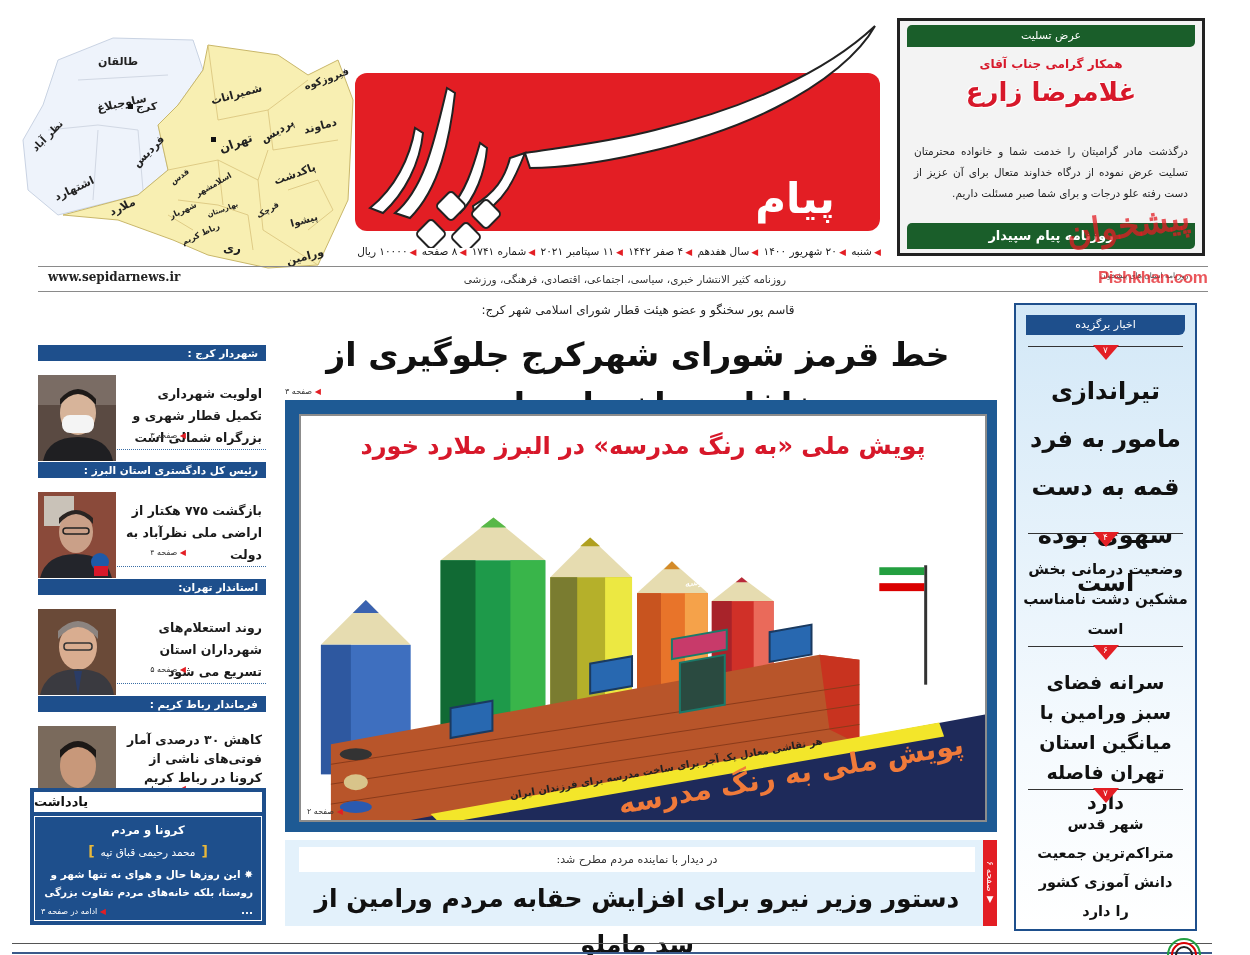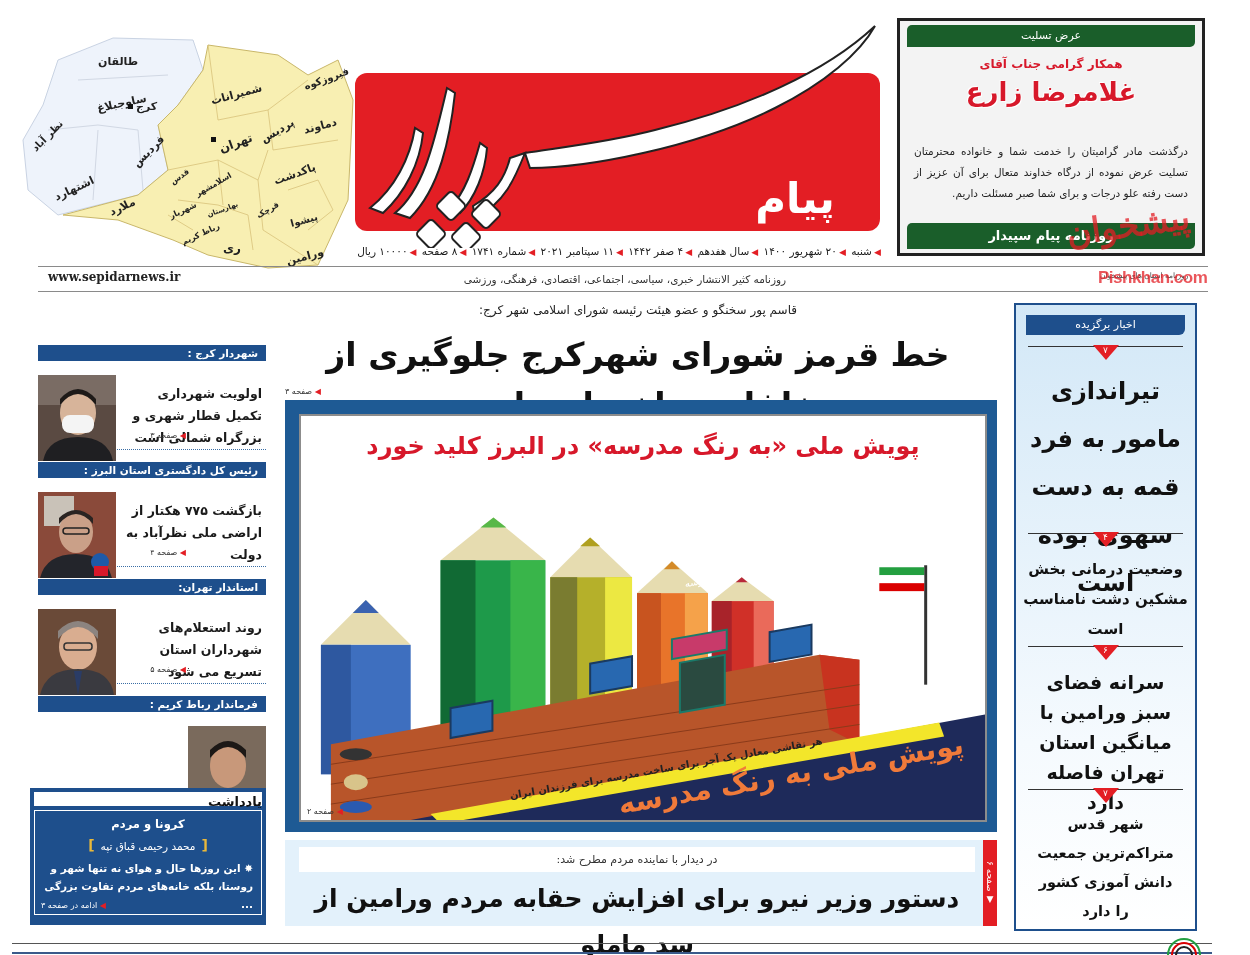--- a/index.html
+++ b/index.html
@@ -41,21 +41,21 @@
   .lstory { position: relative; width: 228px; margin-bottom: 12px; border-bottom: 1px dotted #3a6ea5; }
   .lstory .head { height: 16px; background: #1e4f8c; color: #fff; font-size: 10.5px; font-weight: bold; line-height: 16px; padding-right: 8px; }
   .lstory .row { display: flex; flex-direction: row; height: 88px; padding-top: 14px; }
   .lstory .txt { flex: 1; padding: 8px 4px 0 4px; font-size: 12.5px; font-weight: bold; line-height: 22px; position: relative; }
   .lstory .page { position: absolute; bottom: 2px; right: 80px; font-size: 8px; font-weight: normal; color: #333; }
   .lstory .page .tri, .tri { color: #e31e24; }
   .lstory .photo { width: 78px; height: 86px; flex: none; position: relative; overflow: hidden; }
 
   
   #note { left: 30px; top: 788px; width: 236px; height: 137px; background: #1e4f8c; padding: 4px; }
-  #note .title { height: 14px; background: #fff; text-align: right; font-size: 13px; font-weight: bold; line-height: 20px; color: #111; padding-left: 39px; }
+  #note .title { height: 20px; background: #fff; text-align: left; font-size: 13px; font-weight: bold; line-height: 20px; color: #111; }
   #note .inner { border: 1px solid #fff; margin-top: 4px; height: 105px; padding: 4px 8px; color: #fff; text-align: center; position: relative; }
   #note .head { font-size: 11.5px; font-weight: bold; margin-top: 2px; }
   #note .author { font-size: 10.5px; margin-top: 6px; }
   #note .author .br { color: #e9b83a; font-size: 14px; font-weight: bold; margin: 0 6px; }
   #note .excerpt { font-size: 10.5px; text-align: right; line-height: 18px; margin-top: 6px; font-weight: bold; }
   #note .more { position: absolute; left: 6px; bottom: 4px; font-size: 8px; }
 
   
   #kicker { left: 280px; top: 303px; width: 716px; text-align: center; font-size: 12px; color: #222; }
   #headline { left: 280px; top: 330px; width: 716px; text-align: center; font-size: 33px; font-weight: bold; color: #111; letter-spacing: -1px; line-height: 50px; }
@@ -233,20 +233,24 @@
             <path d="M2 86 Q8 60 40 60 Q72 60 76 86 Z" fill="#3a3a40"></path>
             <path d="M36 62 L40 86 L44 62 Z" fill="#2a3c66"></path>
           </svg>
       </div>
     </div>
   </div>
 
   <div class="lstory">
     <div class="head">فرماندار رباط کریم :</div>
     <div class="row">
+      <div class="txt" style="line-height:19px; padding-top:4px;">
+        <span>کاهش ۳۰ درصدی آمار فوتی‌های ناشی از کرونا در رباط کریم</span>
+        <div class="page"><span class="tri">◀</span> <span>صفحه ۸</span></div>
+      </div>
       <div class="photo">
         <svg viewBox="0 0 78 86" width="78" height="86">
             <rect width="78" height="86" fill="#7a6a5c"></rect>
             <ellipse cx="40" cy="40" rx="18" ry="22" fill="#c8987a"></ellipse>
             <path d="M22 32 Q40 10 58 32 L58 24 Q40 6 22 24 Z" fill="#1c1816"></path>
             <path d="M2 86 Q8 62 40 62 Q72 62 76 86 Z" fill="#1c1c20"></path>
             <rect x="36" y="62" width="8" height="24" fill="#e8e8e8"></rect>
           </svg>
       </div>
     </div>
@@ -256,21 +260,21 @@
 <div id="note" class="abs">
   <div class="title">یادداشت</div>
   <div class="inner">
     <div class="head">کرونا و مردم</div>
     <div class="author"><span class="br">[</span><span>محمد رحیمی قباق تپه</span><span class="br">]</span></div>
     <div class="excerpt">✸ <span>این روزها حال و هوای نه تنها شهر و روستا، بلکه خانه‌های مردم تفاوت بزرگی ...</span></div>
     <div class="more"><span class="tri">◀</span> <span>ادامه در صفحه ۳</span></div>
   </div>
 </div>
 
-<div id="kicker" class="abs">قاسم پور سخنگو و عضو هیئت رئیسه شورای اسلامی شهر کرج:</div>
+<div id="kicker" class="abs">قاسم پور سخنگو و عضو هیئت قطار شورای اسلامی شهر کرج:</div>
 <div id="headline" class="abs">خط قرمز شورای شهرکرج جلوگیری از تخلفات ساختمانی است</div>
 <div id="headline-page" class="abs"><span class="tri">◀</span> <span>صفحه ۳</span></div>
 
 <div id="feature" class="abs">
   <div class="panel">
     <svg viewBox="0 0 686 406" preserveAspectRatio="none">
 
       <polygon points="20,230 65,185 110,230" fill="#e6dcb0"></polygon>
         <polygon points="52,198 65,185 78,198" fill="#3a62b0"></polygon>
       <rect x="20" y="230" width="90" height="130" fill="#3e6fbf"></rect>
@@ -317,21 +321,21 @@
 
       <polygon points="110,406 686,300 686,406" fill="#1e2a5a"></polygon>
       <polygon points="130,400 640,308 645,322 140,410" fill="#f3e62a"></polygon>
       <text x="210" y="385" font-size="10" fill="#222" transform="rotate(-10 210 385)" style="font-family:'DejaVu Sans',sans-serif; font-weight:bold;">هر نقاشی معادل یک آجر برای ساخت مدرسه برای فرزندان ایران</text>
       <text x="320" y="400" font-size="28" fill="#f07a3a" transform="rotate(-10 320 400)" style="font-family:'DejaVu Sans',sans-serif; font-weight:bold;">پویش ملی به رنگ مدرسه</text>
 
       <ellipse cx="55" cy="340" rx="16" ry="6" fill="#333"></ellipse>
       <ellipse cx="55" cy="368" rx="12" ry="8" fill="#d8c48a"></ellipse>
       <ellipse cx="55" cy="393" rx="16" ry="6" fill="#2a5ab0"></ellipse>
     </svg>
-    <div class="ftitle">پویش ملی «به رنگ مدرسه» در البرز کلید خورد</div>
+    <div class="ftitle">پویش ملی «به رنگ مدرسه» در البرز ملارد خورد</div>
     <div class="fpage"><span class="tri">◀</span> <span>صفحه ۲</span></div>
   </div>
 </div>
 
 <div id="sub-story" class="abs">
   <div class="tab">▼ <span>صفحه ۶</span></div>
   <div class="kick">در دیدار با نماینده مردم مطرح شد:</div>
   <div class="head">دستور وزیر نیرو برای افزایش حقابه مردم ورامین از سد ماملو</div>
 </div>
 

